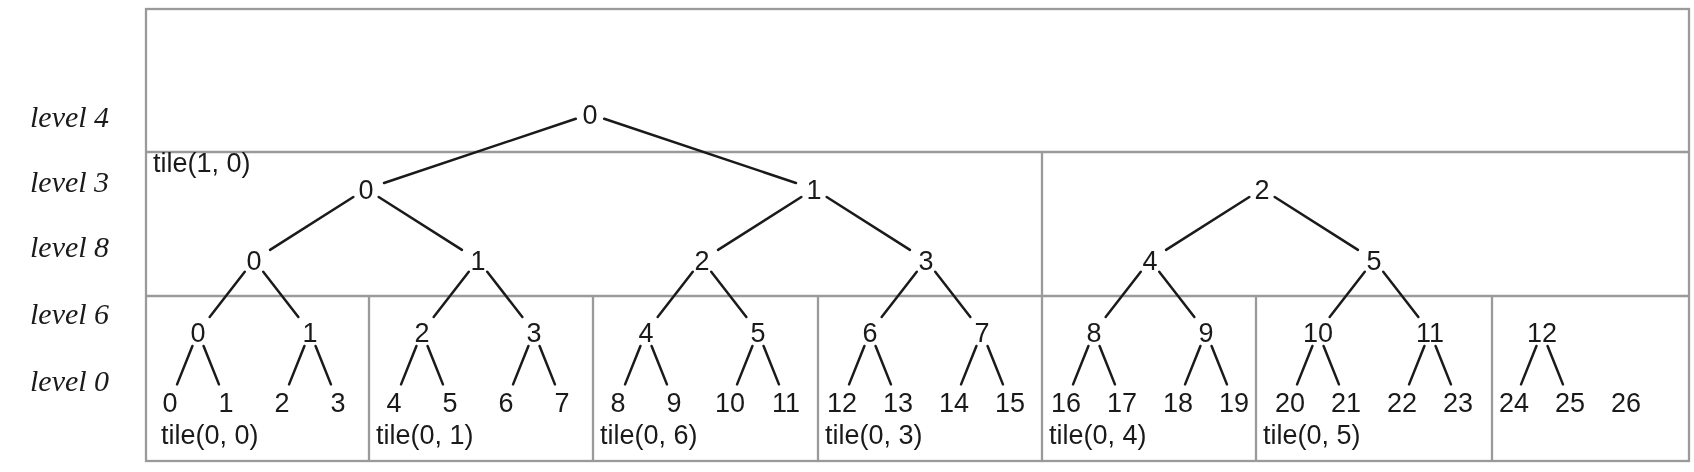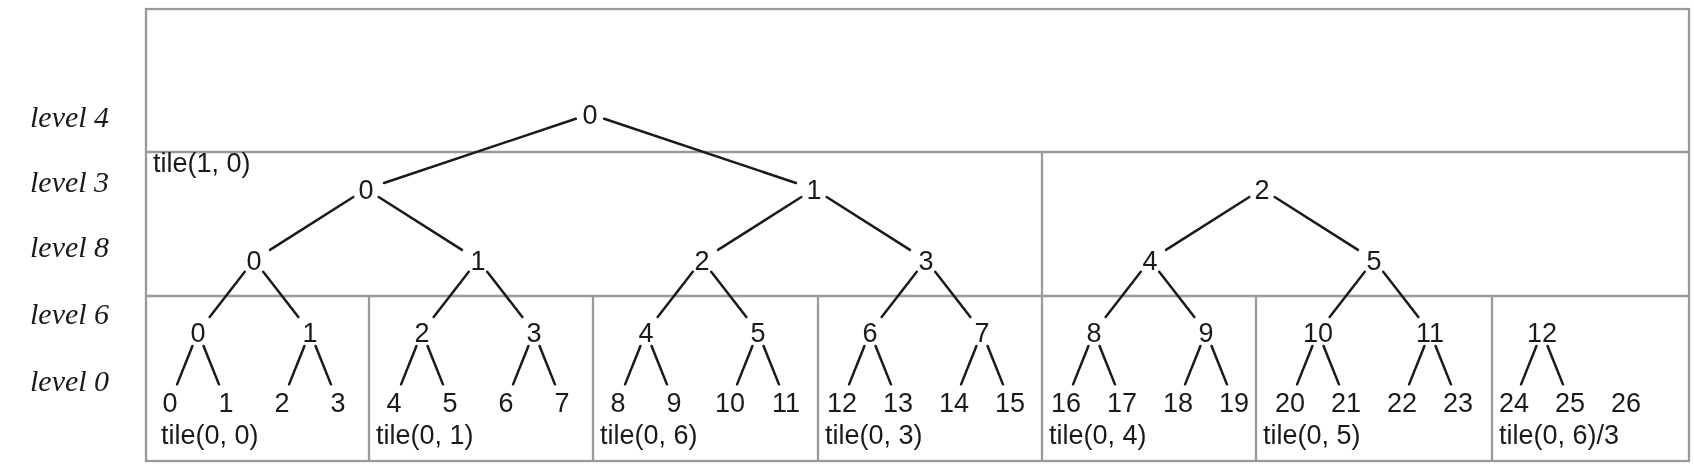--- a/index.html
+++ b/index.html
@@ -131,14 +131,13 @@
   <span class="level-label" style="top:299px">level 6</span>
   <span class="level-label" style="top:366px">level 0</span>
 
   <span class="tile-label" style="left:153px;top:150px">tile(1, 0)</span>
   <span class="tile-label" style="left:161px;top:422px">tile(0, 0)</span>
   <span class="tile-label" style="left:376px;top:422px">tile(0, 1)</span>
   <span class="tile-label" style="left:600px;top:422px">tile(0, 6)</span>
   <span class="tile-label" style="left:825px;top:422px">tile(0, 3)</span>
   <span class="tile-label" style="left:1049px;top:422px">tile(0, 4)</span>
   <span class="tile-label" style="left:1263px;top:422px">tile(0, 5)</span>
-  <span class="tile-label" style="left:1499px;top:422px">tile(0, 6)/3</span>
 </div>
 
 </body></html>

